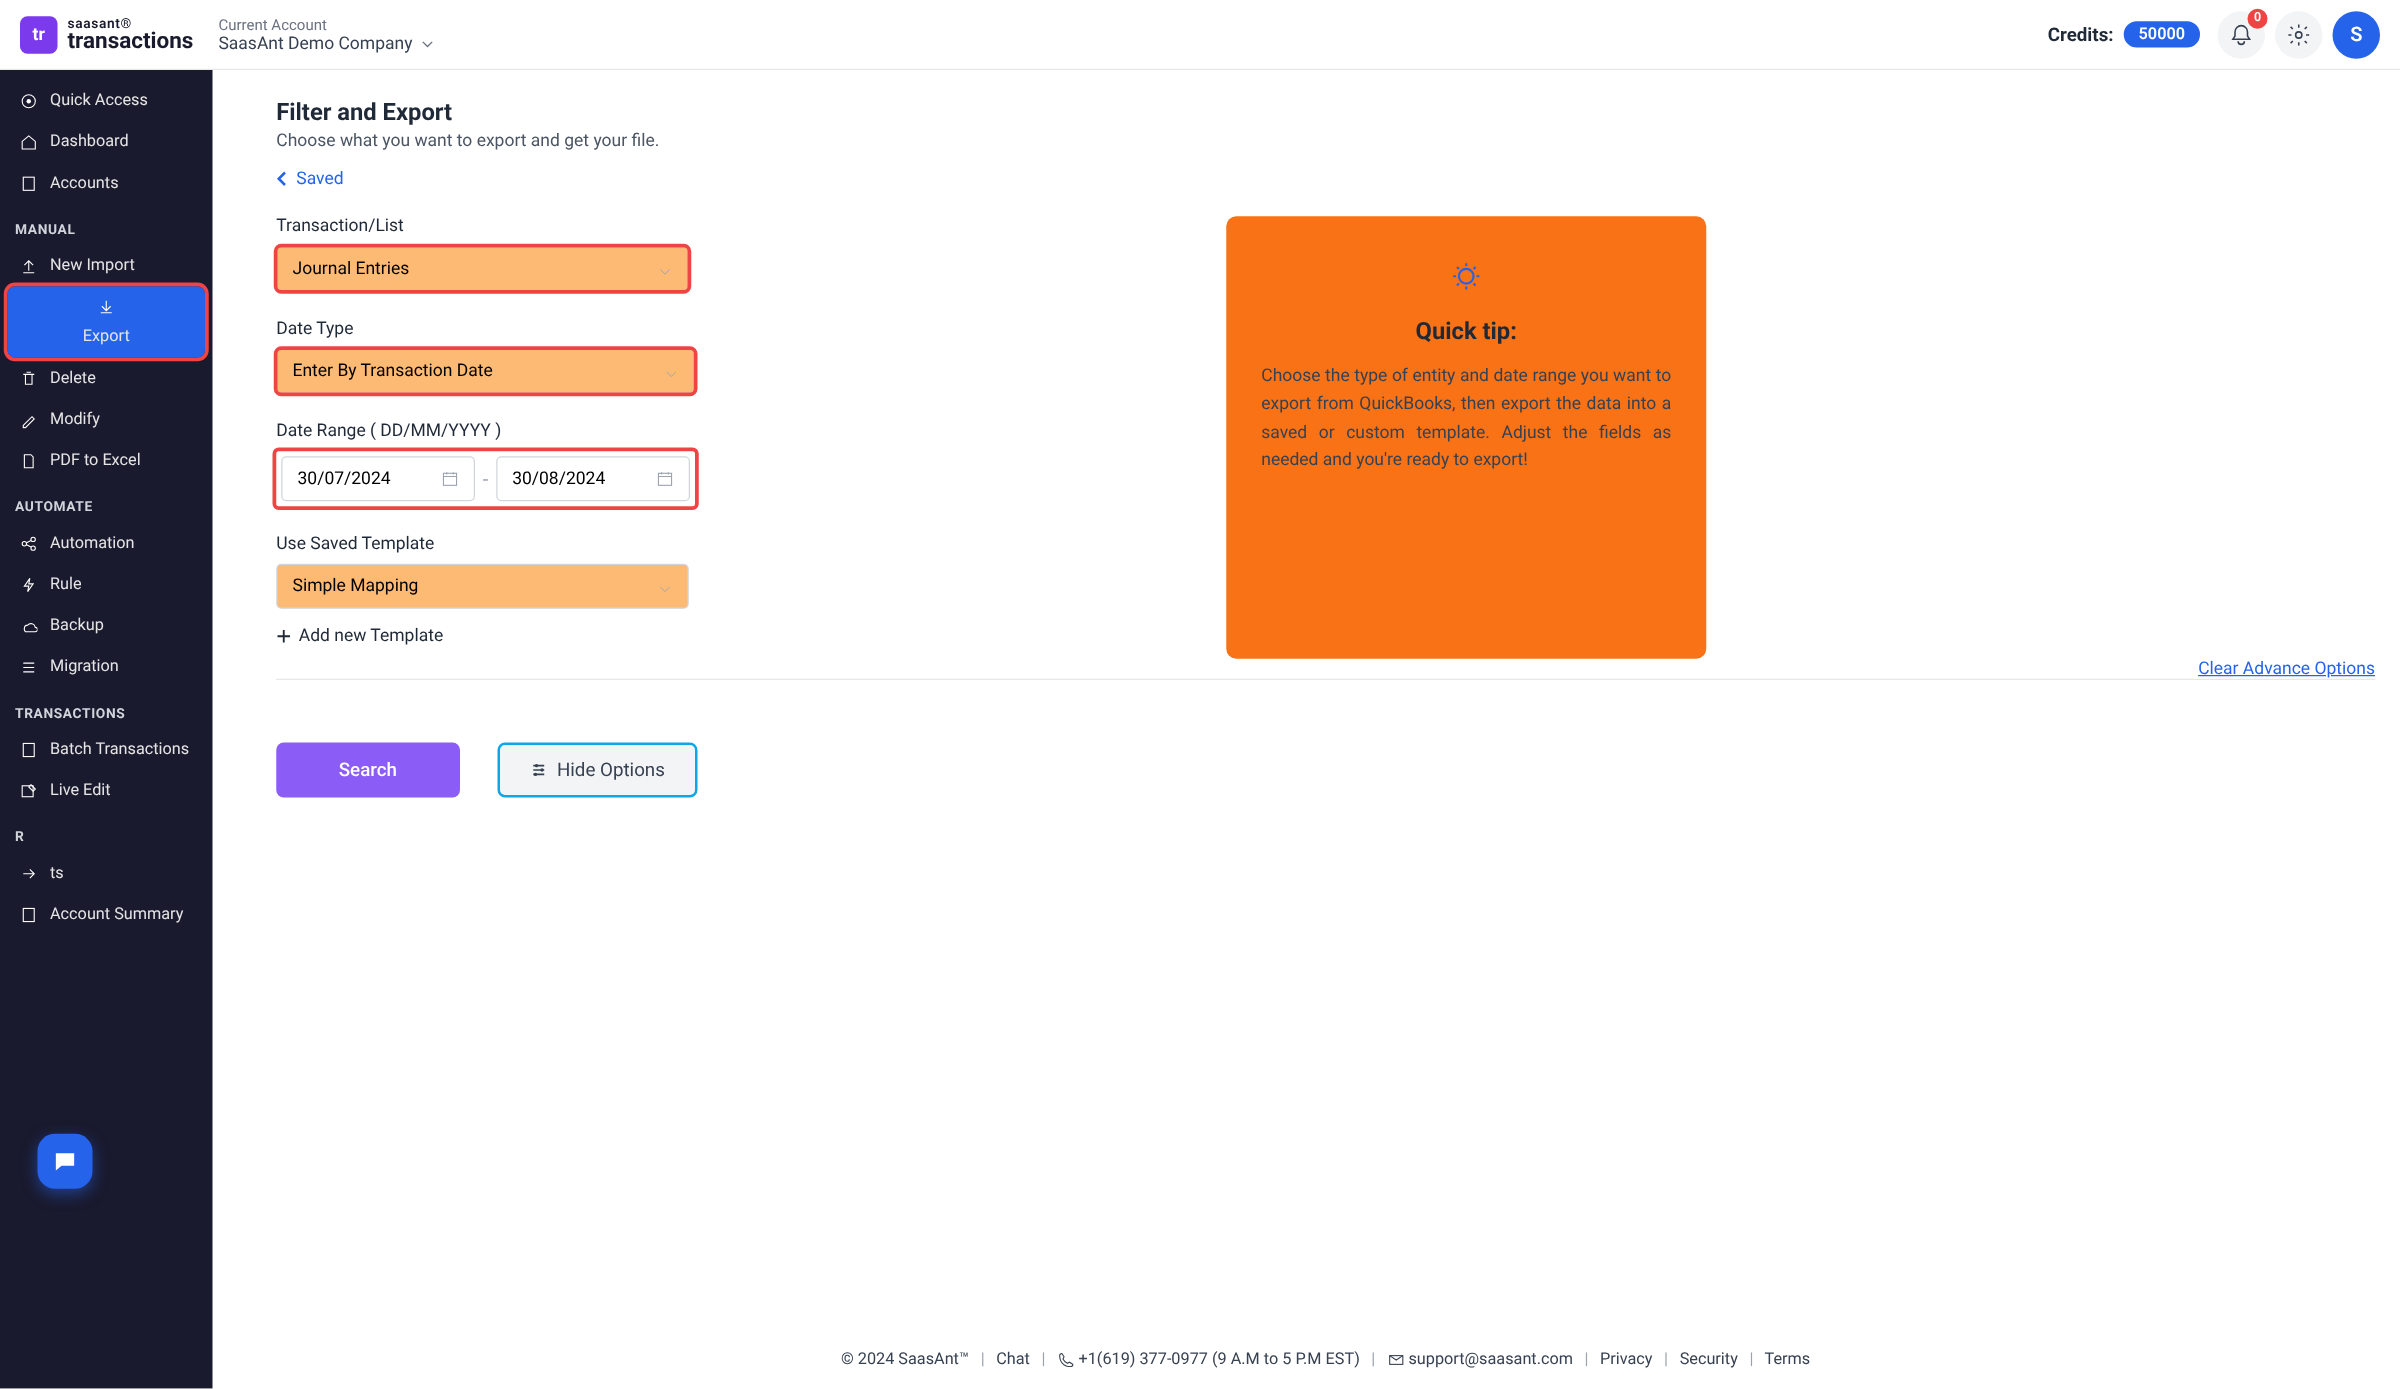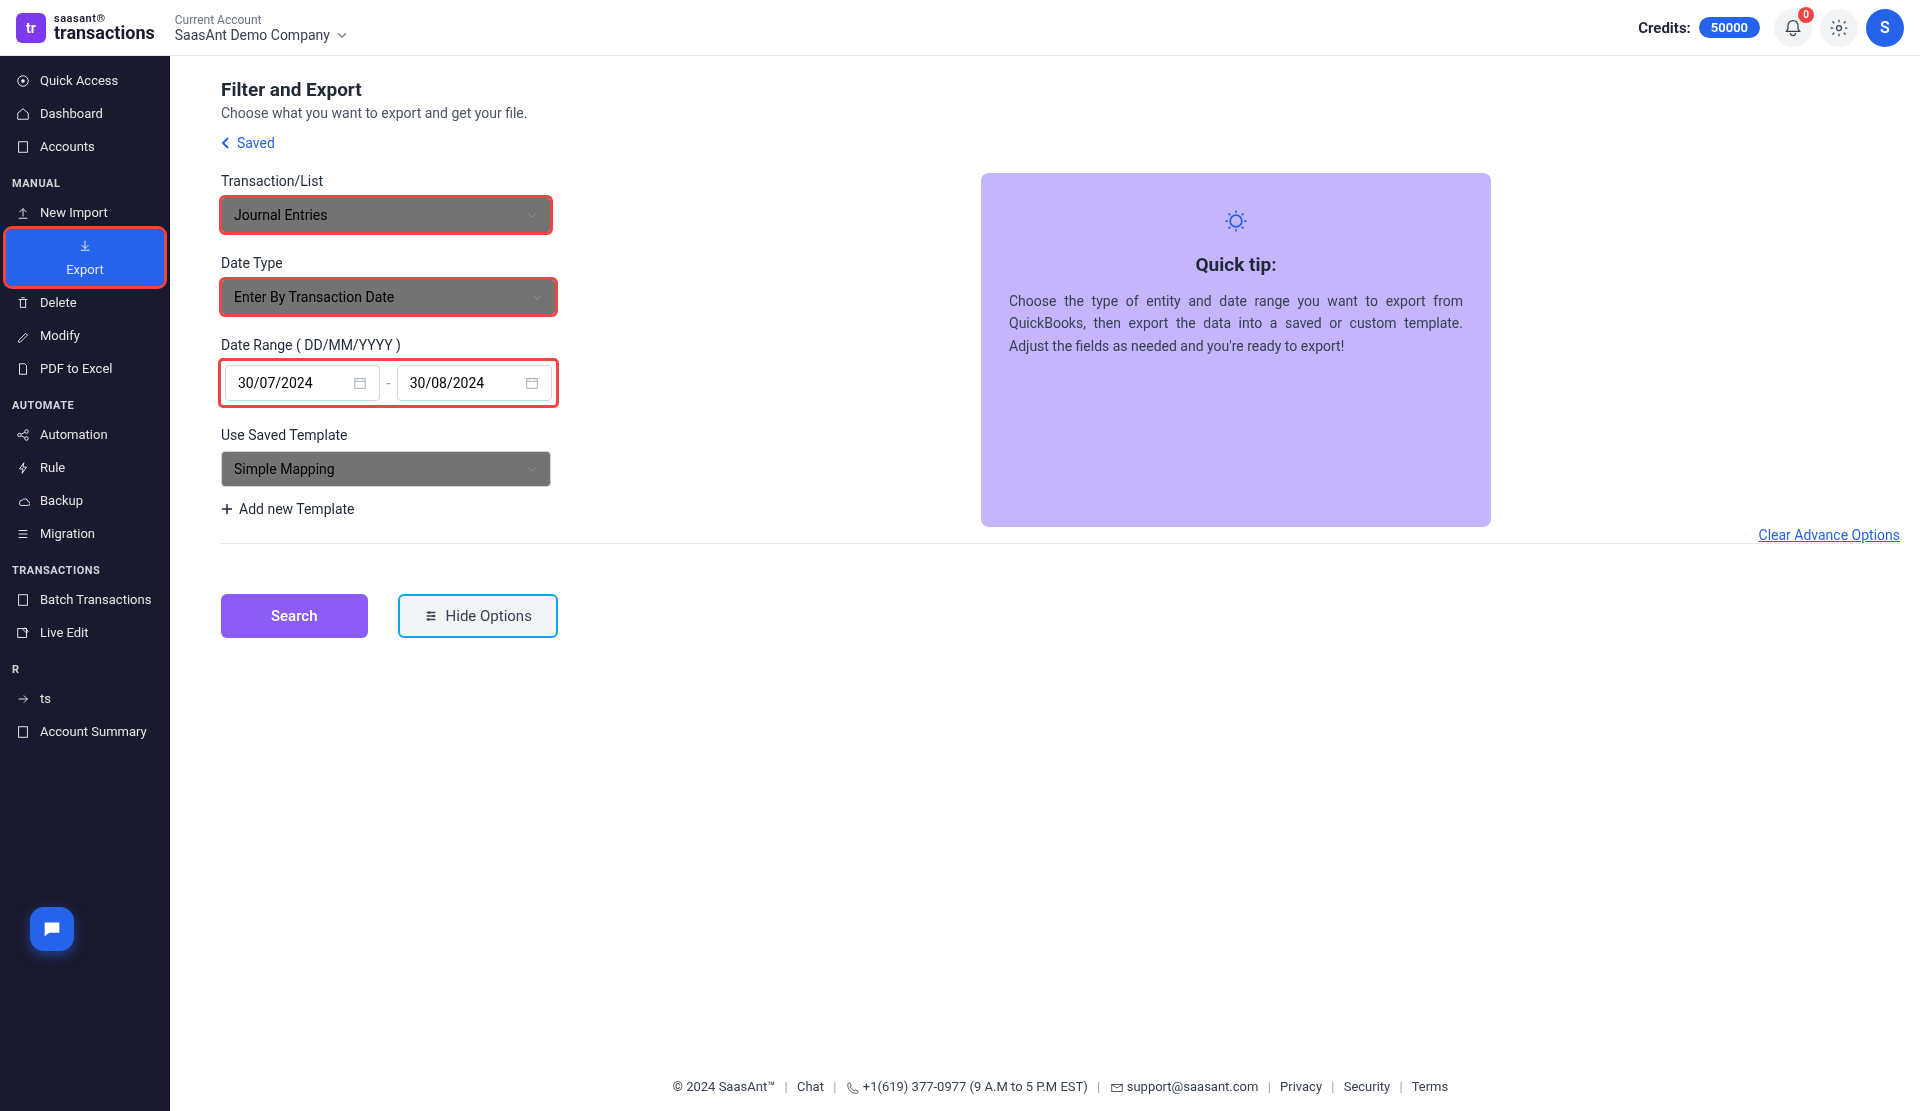--- a/index.html
+++ b/index.html
@@ -29,38 +29,38 @@
 .side-icon { width: 14px; height: 14px; flex-shrink: 0; }
 .chat-fab { position: absolute; bottom: 160px; left: 30px; width: 44px; height: 44px; background: #2563eb; border-radius: 14px; display: flex; align-items: center; justify-content: center; cursor: pointer; box-shadow: 0 4px 12px rgba(37,99,235,.5); }
 .main { flex: 1; overflow-y: auto; display: flex; flex-direction: column; margin-left: 31px; }
 .content { flex: 1; padding: 22px 20px 10px; }
 .page-title { font-size: 19px; font-weight: 700; color: #1f2937; margin-bottom: 4px; }
 .page-sub { font-size: 14px; color: #4b5563; margin-bottom: 14px; }
 .back-link { display: inline-flex; align-items: center; gap: 6px; color: #2563eb; font-size: 14px; cursor: pointer; margin-bottom: 22px; }
 .grid { display: flex; gap: 40px; }
 .form-col { flex: 0 0 720px; max-width: 100%; }
 .form-label { font-size: 14px; font-weight: 400; color: #1f2937; margin-bottom: 8px; display: block; }
-.select { width: 330px; border: 1px solid #d1d5db; border-radius: 4px; padding: 9px 12px; font-size: 14px; display: flex; align-items: center; justify-content: space-between; cursor: pointer; background: #737373; }
+.select { width: 330px; border: 1px solid #d1d5db; border-radius: 4px; padding: 9px 12px; font-size: 14px; display: flex; align-items: flex-end; justify-content: space-between; cursor: pointer; background: #fdba74; }
 .hl-red { outline: 3px solid #ef4444; outline-offset: -1px; }
 .field-block { margin-bottom: 22px; }
 .date-wrap { display: flex; align-items: center; outline: 3px solid #ef4444; width: 335px; border-radius: 2px; }
 .date-in { flex: 1; border: 1px solid #d1d5db; border-radius: 4px; padding: 9px 12px; font-size: 14px; display: flex; align-items: center; justify-content: space-between; margin: 4px; }
 .date-sep { color: #9ca3af; padding: 0 2px; }
 .add-tmpl { display: inline-flex; align-items: center; gap: 6px; font-size: 14px; color: #1f2937; cursor: pointer; margin-top: 10px; }
 .clear-adv { color: #2563eb; text-decoration: underline; font-size: 14px; cursor: pointer; float: right; }
 .hr { border: none; border-top: 1px solid #e5e7eb; margin: 8px 0 0; clear: both; }
 .others-box { outline: 3px solid #ef4444; padding: 10px 0 14px 0; margin-top: -4px; width: 765px; }
 .others-hd { font-size: 11px; font-weight: 700; color: #9ca3af; letter-spacing: 0.5px; padding: 0 0 6px 12px; }
 .others-row { display: flex; gap: 90px; padding: 0 12px; }
 .others-field { flex: 0 0 330px; }
 .text-in { width: 330px; border: 1px solid #d1d5db; border-radius: 4px; padding: 10px 12px; font-size: 14px; }
 .btn-row { display: flex; gap: 30px; margin-top: 50px; }
 .btn-primary { background: #8b5cf6; color: #fff; border: none; border-radius: 6px; padding: 11px 50px; font-size: 15px; font-weight: 500; cursor: pointer; }
 .btn-secondary { background: #f3f4f6; border: 2px solid #0ea5e9; border-radius: 6px; padding: 11px 24px; font-size: 15px; color: #374151; cursor: pointer; display: inline-flex; align-items: center; gap: 8px; }
-.tip-card { background: #c4b5fd; border-radius: 8px; padding: 34px 28px; width: 510px; text-align: center; }
+.tip-card { background: #f97316; border-radius: 8px; padding: 34px 28px; width: 384px; text-align: center; }
 .tip-icon { width: 28px; height: 28px; margin: 0 auto 18px; }
 .tip-title { font-size: 19px; font-weight: 700; color: #1f2937; margin-bottom: 14px; }
 .tip-text { font-size: 14px; color: #374151; text-align: justify; line-height: 1.6; }
 .footer { text-align: center; font-size: 13px; color: #374151; padding: 12px 0 16px; border-top: 1px solid transparent; }
 .footer a { color: #374151; text-decoration: none; }
 .sep { margin: 0 6px; color: #9ca3af; }
 svg { display: block; }
 input::placeholder { color: #9ca3af; }
 </style>
 </head>

